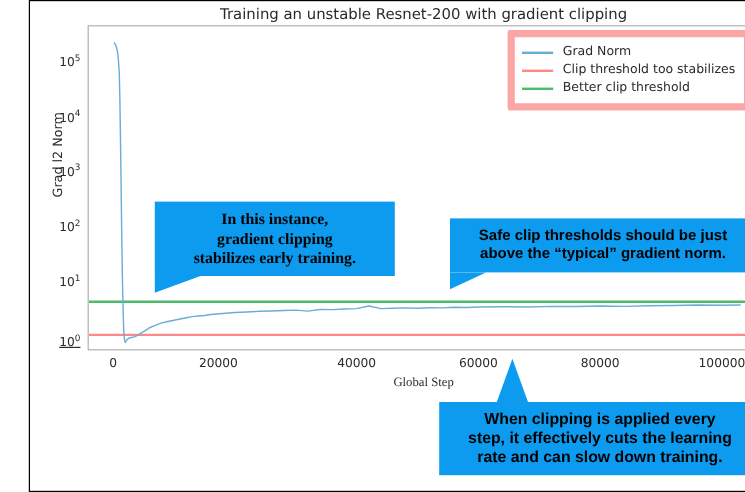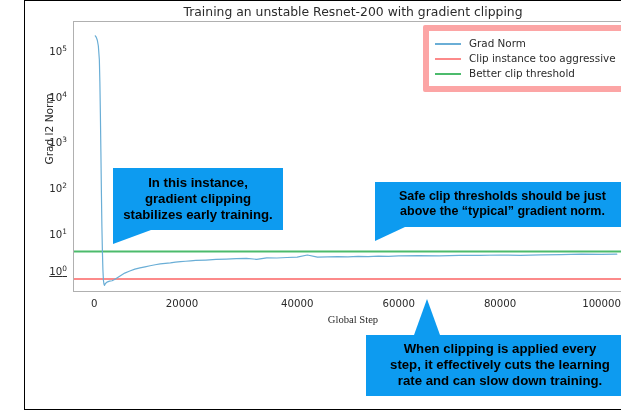--- a/index.html
+++ b/index.html
@@ -139,25 +139,26 @@
     line-height: 1.22;
     box-sizing: border-box;
   }
   .callout .ctext { display: block; }
   .tail {
     position: absolute;
     width: 0;
     height: 0;
   }
   #callout-1 {
-    left: 88px;
+    left: 104px;
     top: 167px;
-    width: 170px;
+    width: 200px;
     padding: 7px 4px 7px 4px;
     font-size: 13.2px;
+    font-family: Liberation Serif, serif;
   }
   #callout-1 .tail {
     left: 0px;
     top: 100%;
     border-left: 0 solid transparent;
     border-right: 38px solid transparent;
     border-top: 14px solid #0d9bf0;
   }
   #callout-2 {
     left: 350px;
@@ -190,21 +191,21 @@
 </style>
 </head>
 <body>
 
 <div id="screenshot">
   <div id="figure">
 
     <div id="chart-title">Training an unstable Resnet-200 with gradient clipping</div>
 
     <div id="ytick-wrap">
-      <div class="ytick-label" style="top: 263px; text-decoration: underline;">10<sup>0</sup></div>
+      <div class="ytick-label" style="top: 276px; text-decoration: underline;">10<sup>0</sup></div>
       <div class="ytick-label" style="top: 226.2px;">10<sup>1</sup></div>
       <div class="ytick-label" style="top: 180.3px;">10<sup>2</sup></div>
       <div class="ytick-label" style="top: 134.4px;">10<sup>3</sup></div>
       <div class="ytick-label" style="top: 88.5px;">10<sup>4</sup></div>
       <div class="ytick-label" style="top: 42.6px;">10<sup>5</sup></div>
     </div>
 
     <div id="ylabel">Grad l2 Norm</div>
 
     <div class="xtick-label" style="left: 69.3px;">0</div>
@@ -225,21 +226,21 @@
 
     </div>
 
     <div id="legend">
       <div class="legend-row">
         <span class="legend-swatch" style="background:#6aaed6;"></span>
         <span class="legend-text">Grad Norm</span>
       </div>
       <div class="legend-row">
         <span class="legend-swatch" style="background:#fc8a8a;"></span>
-        <span class="legend-text">Clip instance too aggressive</span>
+        <span class="legend-text">Clip threshold too stabilizes</span>
       </div>
       <div class="legend-row">
         <span class="legend-swatch" style="background:#4cbb6c;"></span>
         <span class="legend-text">Better clip threshold</span>
       </div>
     </div>
 
     <div class="callout" id="callout-1">
       <span class="ctext">In this instance,</span>
       <span class="ctext">gradient clipping</span>

